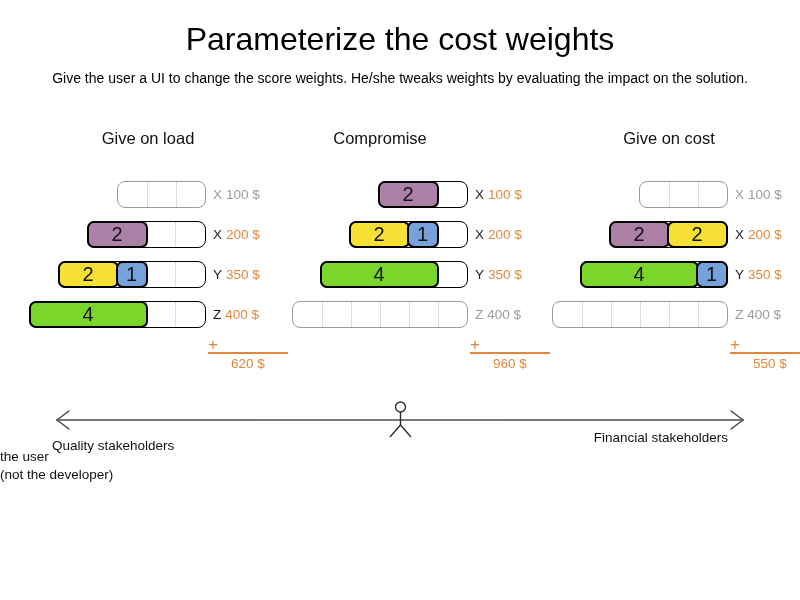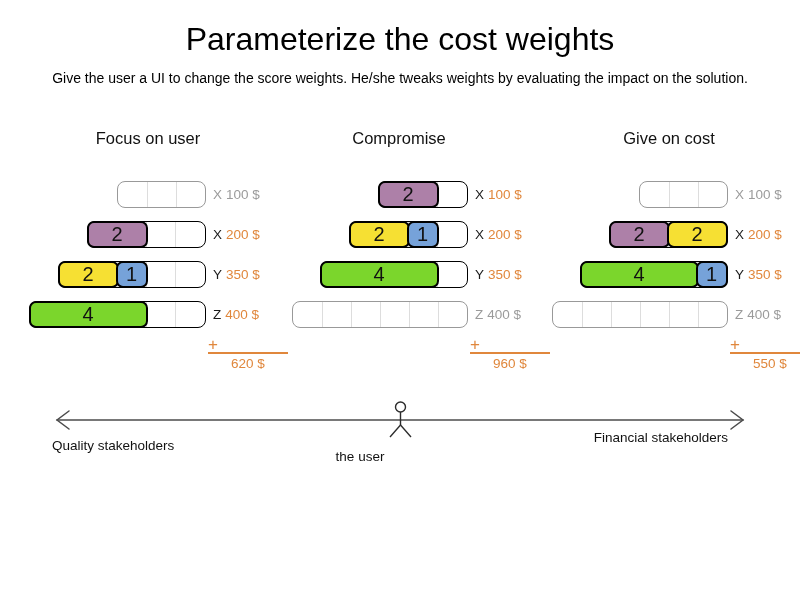--- a/index.html
+++ b/index.html
@@ -26,34 +26,34 @@
   .sum{position:absolute;width:84px;height:42px;color:#e0873c;}
   .plus{position:absolute;left:0;top:-1px;font-size:17px;}
   .sumline{position:absolute;left:0;top:16px;width:80px;height:2px;background:#e0873c;}
   .total{position:absolute;left:0;top:20px;width:80px;text-align:center;font-size:13.5px;}
   .axis{position:absolute;left:0;top:395px;}
   .axis .stroke{stroke:#4c4c4c;stroke-width:1.5;fill:none;stroke-linecap:round;}
   .axis .fig{stroke:#2b2b2b;stroke-width:1.4;fill:none;}
   .axis-label{position:absolute;top:430px;font-size:13.5px;color:#111;white-space:nowrap;}
   .axis-label.left{left:52px;margin-top:8px;}
   .axis-label.right{right:72px;}
-  .axis-center{position:absolute;left:0;width:720px;text-align:center;
+  .axis-center{position:absolute;left:0;width:720px;text-align:left;
          font-size:13.5px;color:#111;}
   .l1{top:449px;}
   .l2{top:467px;}
 </style>
 </head>
 <body>
 
 <div class="stage">
   <div class="title">Parameterize the cost weights</div>
   <div class="subtitle">Give the user a UI to change the score weights. He/she tweaks weights by evaluating the impact on the solution.</div>
 
   <div id="columns">
-      <div class="col-header" style="left: 148px; top: 129px;">Focus on user</div>
+      <div class="col-header" style="left: 148px; top: 129px;">Give on load</div>
       <div class="bar empty" style="top: 181px; right: 594px; width: 89px;">
         <div class="divider" style="left: 28.5px;"></div>
         <div class="divider" style="left: 57.5px;"></div>
       </div>
       <div class="row-label muted" style="left: 213px; top: 187px;"><span class="letter">X</span><span class="amount">100 $</span></div>
       <div class="bar active" style="top: 221px; right: 594px; width: 119px;">
         <div class="divider" style="left: 28.5px;"></div>
         <div class="divider" style="left: 57.5px;"></div>
         <div class="divider" style="left: 86.5px;"></div>
         <div class="block" style="left: -1.5px; width: 61px; background: rgb(173, 128, 168);">2</div>
@@ -75,21 +75,21 @@
         <div class="divider" style="left: 115.5px;"></div>
         <div class="divider" style="left: 144.5px;"></div>
         <div class="block" style="left: -1.5px; width: 119px; background: rgb(123, 214, 44);">4</div>
       </div>
       <div class="row-label" style="left: 213px; top: 307px;"><span class="letter">Z</span><span class="amount">400 $</span></div>
       <div class="sum" style="left: 208px; top: 336px;">
         <div class="plus">+</div>
         <div class="sumline"></div>
         <div class="total">620 $</div>
       </div>
-      <div class="col-header" style="left: 399px; top: 129px;">Compromise</div>
+      <div class="col-header" style="left: 380px; top: 129px;">Compromise</div>
       <div class="bar active" style="top: 181px; right: 332px; width: 90px;">
         <div class="divider" style="left: 28.5px;"></div>
         <div class="divider" style="left: 57.5px;"></div>
         <div class="block" style="left: -1.5px; width: 61px; background: rgb(173, 128, 168);">2</div>
       </div>
       <div class="row-label" style="left: 475px; top: 187px;"><span class="letter">X</span><span class="amount">100 $</span></div>
       <div class="bar active" style="top: 221px; right: 332px; width: 119px;">
         <div class="divider" style="left: 28.5px;"></div>
         <div class="divider" style="left: 57.5px;"></div>
         <div class="divider" style="left: 86.5px;"></div>
@@ -164,13 +164,14 @@
       <line class="fig" x1="400.5" y1="17" x2="400.5" y2="30"></line>
       <line class="fig" x1="400.5" y1="30" x2="390" y2="42"></line>
       <line class="fig" x1="400.5" y1="30" x2="411" y2="42"></line>
       <circle class="fig" cx="400.5" cy="12" r="5" fill="#ffffff"></circle>
     </g>
   </svg>
 
   <div class="axis-label left">Quality stakeholders</div>
   <div class="axis-label right">Financial stakeholders</div>
   <div class="axis-center l1">the user</div>
+  <div class="axis-center l2">(not the developer)</div>
 </div>
 
 </body></html>

